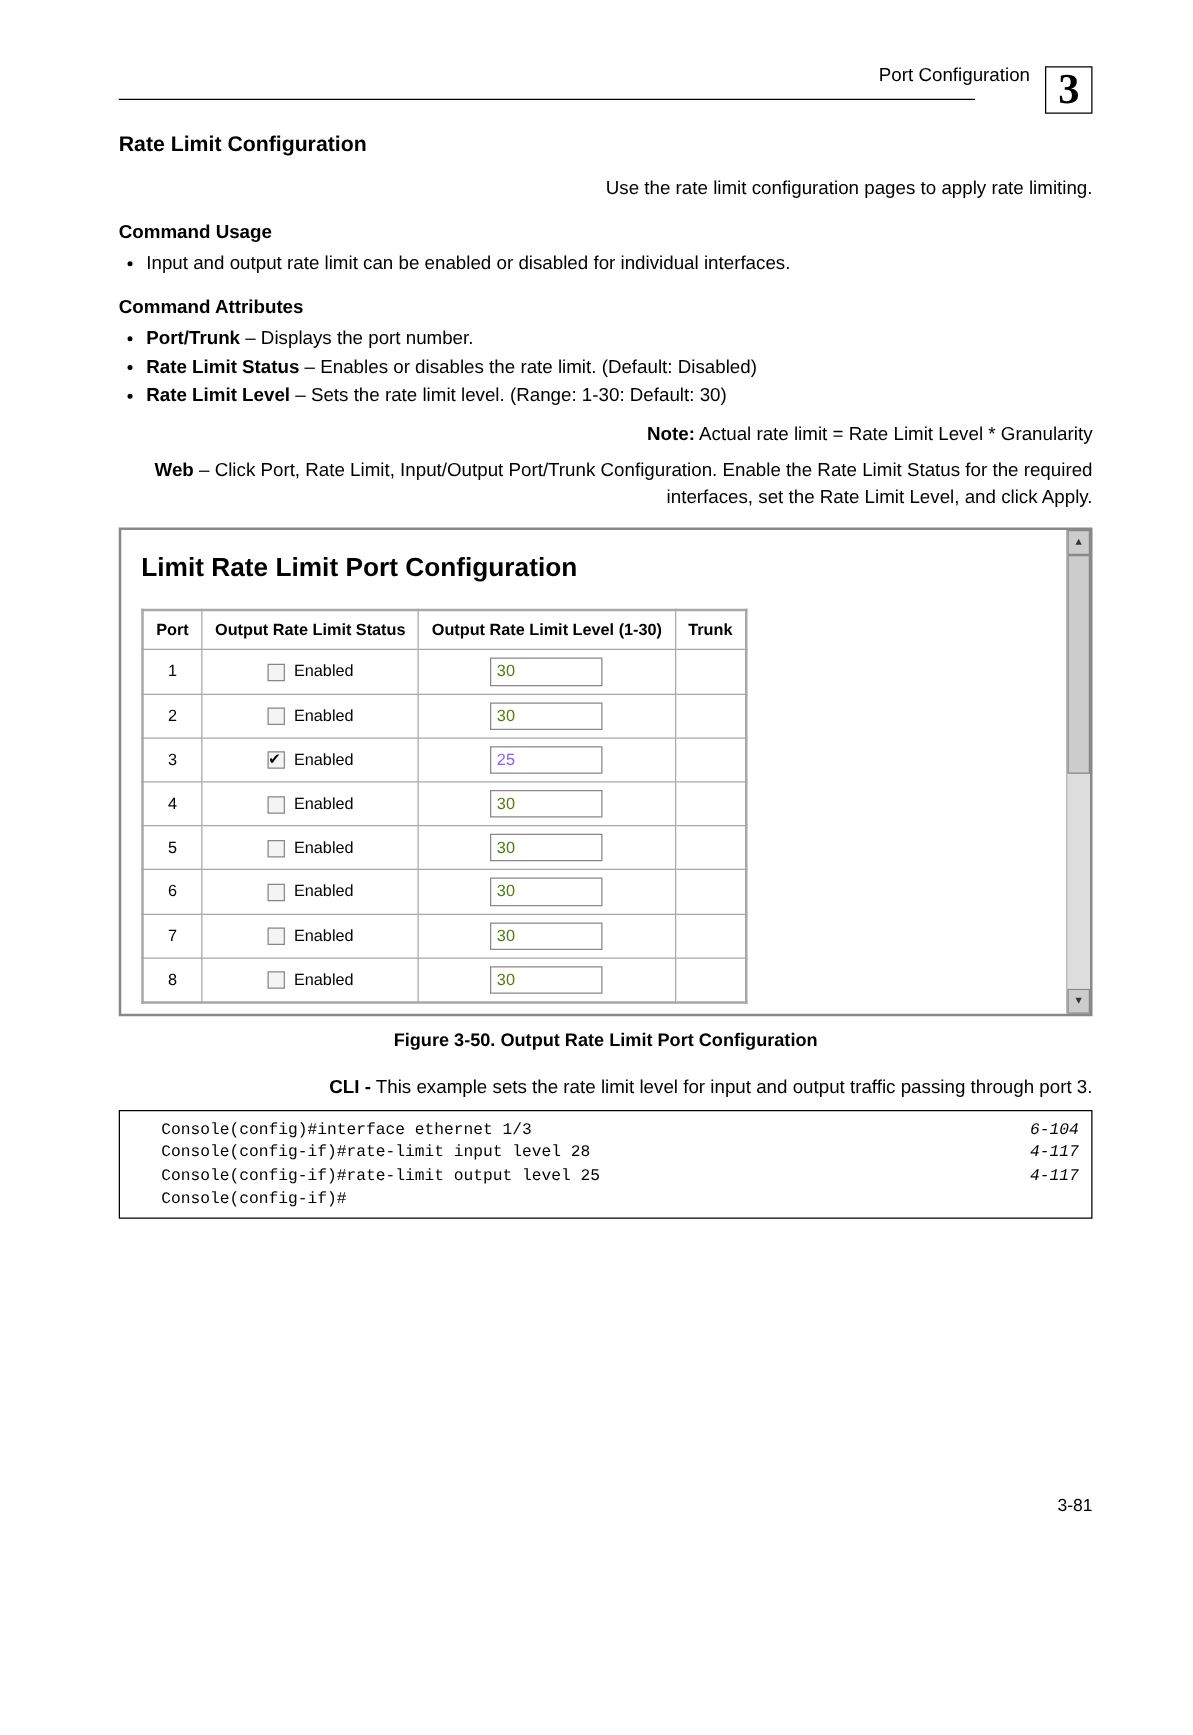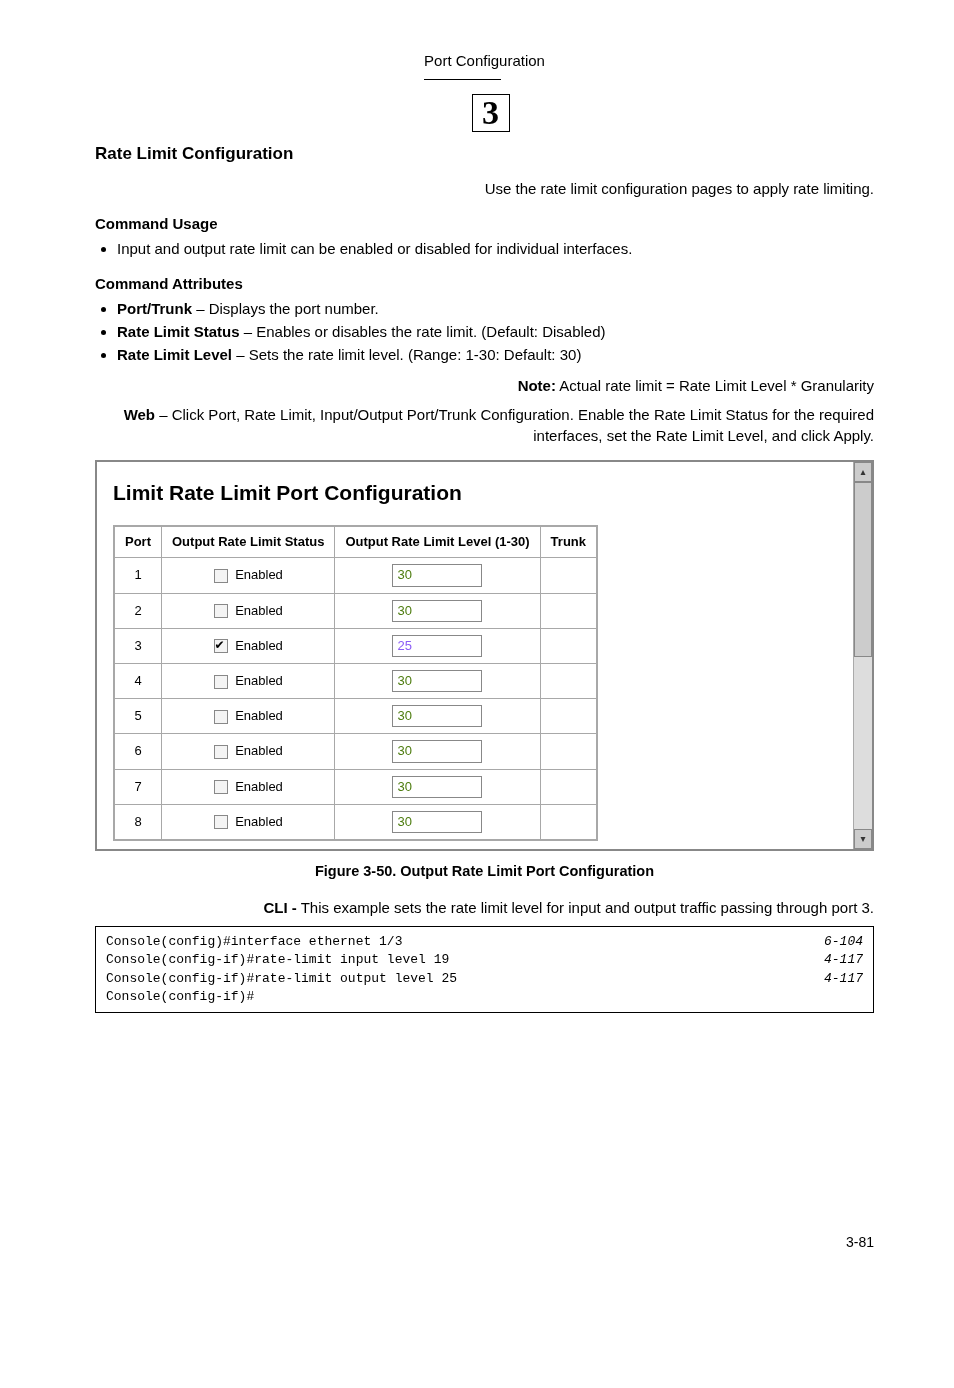--- a/index.html
+++ b/index.html
@@ -31,21 +31,20 @@
   .hr-top {
     border: none;
     border-top: 1px solid #000;
     margin: 0 0 14px 0;
     width: calc(100% - 44px);
   }
   .header-wrap {
     display: flex;
     align-items: center;
     justify-content: flex-end;
-    flex-direction: column;
   }
   h2.section-title {
     font-size: 17px;
     font-weight: bold;
     margin: 10px 0 12px 0;
   }
   p { margin: 8px 0; text-align: right; }
   h3.subhead {
     font-size: 15px;
     font-weight: bold;
@@ -150,20 +149,21 @@
     border: 1px solid #000;
     padding: 6px 10px;
     font-family: "Courier New", monospace;
     font-size: 13px;
     line-height: 1.4;
     margin-top: 8px;
   }
   .cli-line {
     display: flex;
     justify-content: space-between;
+    margin-left: 23px;
   }
   .cli-ref { font-style: italic; padding-left:10px;}
   .page-num {
     text-align: right;
     margin-top: 220px;
     font-size: 14px;
   }
 </style>
 </head>
 <body>
@@ -280,21 +280,21 @@
 <p>
   <b>CLI -</b><span> This example sets the rate limit level for input and output traffic passing through port 3.</span>
 </p>
 
 <div class="cli-box" id="cli-box">
     <div class="cli-line">
       <span>Console(config)#interface ethernet 1/3</span>
       <span class="cli-ref">6-104</span>
     </div>
     <div class="cli-line">
-      <span>Console(config-if)#rate-limit input level 19</span>
+      <span>Console(config-if)#rate-limit input level 28</span>
       <span class="cli-ref">4-117</span>
     </div>
     <div class="cli-line">
       <span>Console(config-if)#rate-limit output level 25</span>
       <span class="cli-ref">4-117</span>
     </div>
     <div class="cli-line">
       <span>Console(config-if)#</span>
       <span class="cli-ref"></span>
     </div>

